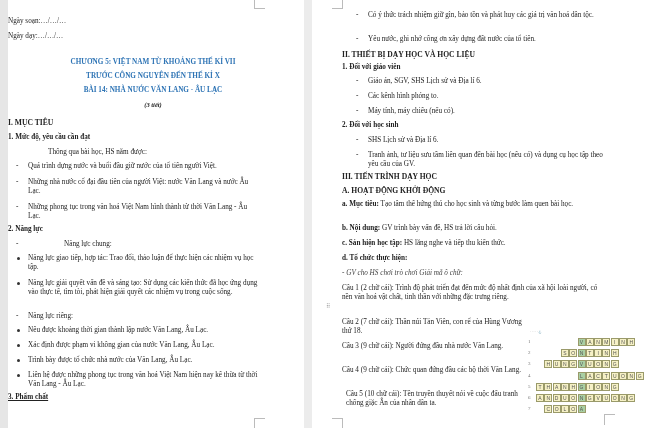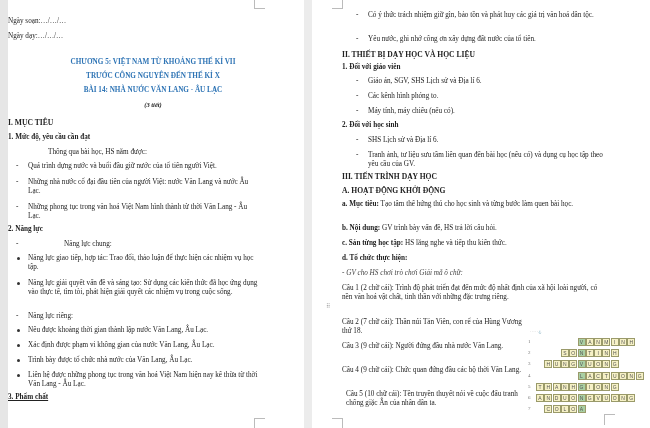--- a/index.html
+++ b/index.html
@@ -99,21 +99,21 @@
   <div class="dash" style="left:44px;top:136px;">-</div>
   <div class="p" style="left:56px;top:136px;text-align:center;">SHS Lịch sử và Địa lí 6.</div>
   <div class="dash" style="left:44px;top:151px;">-</div>
   <div class="p wrap" style="left:56px;top:151px;width:240px;">Tranh ảnh, tư liệu sưu tầm liên quan đến bài học (nếu có) và dụng cụ học tập theo yêu cầu của GV.</div>
 
   <div class="p b" style="left:30px;top:172px;font-size:7.6px;">III. TIẾN TRÌNH DẠY HỌC</div>
   <div class="p b" style="left:30px;top:186px;font-size:7.6px;">A. HOẠT ĐỘNG KHỞI ĐỘNG</div>
 
   <div class="p wrap" style="left:30px;top:200px;width:262px;"><span class="b">a. Mục tiêu:</span> <span>Tạo tâm thế hứng thú cho học sinh và từng bước làm quen bài học.</span></div>
   <div class="p" style="left:30px;top:224px;"><span class="b">b. Nội dung:</span> <span>GV trình bày vấn đề, HS trả lời câu hỏi.</span></div>
-  <div class="p" style="left:30px;top:239px;"><span class="b">c. Sản từng học tập:</span> <span>HS lắng nghe và tiếp thu kiến thức.</span></div>
+  <div class="p" style="left:30px;top:239px;"><span class="b">c. Sản hiện học tập:</span> <span>HS lắng nghe và tiếp thu kiến thức.</span></div>
   <div class="p b" style="left:30px;top:254px;">d. Tổ chức thực hiện:</div>
   <div class="p i" style="left:30px;top:269px;color:#444;">- GV cho HS chơi trò chơi Giải mã ô chữ:</div>
 
   <div class="p wrap" style="left:30px;top:284px;width:262px;">Câu 1 (2 chữ cái): Trình độ phát triển đạt đến mức độ nhất định của xã hội loài người, có nền văn hoá vật chất, tinh thần với những đặc trưng riêng.</div>
   <div class="p" style="left:14px;top:302px;color:#888;font-size:6px;">⠿</div>
   <div class="p wrap" style="left:30px;top:318px;width:182px;">Câu 2 (7 chữ cái): Thần núi Tản Viên, con rể của Hùng Vương thứ 18.</div>
   <div class="p wrap" style="left:30px;top:342px;width:182px;">Câu 3 (9 chữ cái): Người đứng đầu nhà nước Văn Lang.</div>
   <div class="p wrap" style="left:30px;top:366px;width:182px;">Câu 4 (9 chữ cái): Chức quan đứng đầu các bộ thời Văn Lang.</div>
   <div class="p wrap" style="left:34px;top:390px;width:182px;">Câu 5 (10 chữ cái): Tên truyền thuyết nói về cuộc đấu tranh chống giặc Ân của nhân dân ta.</div>
   <div class="corner" style="left:20px;top:418px;border-width:1px 1px 0 0;"></div>

